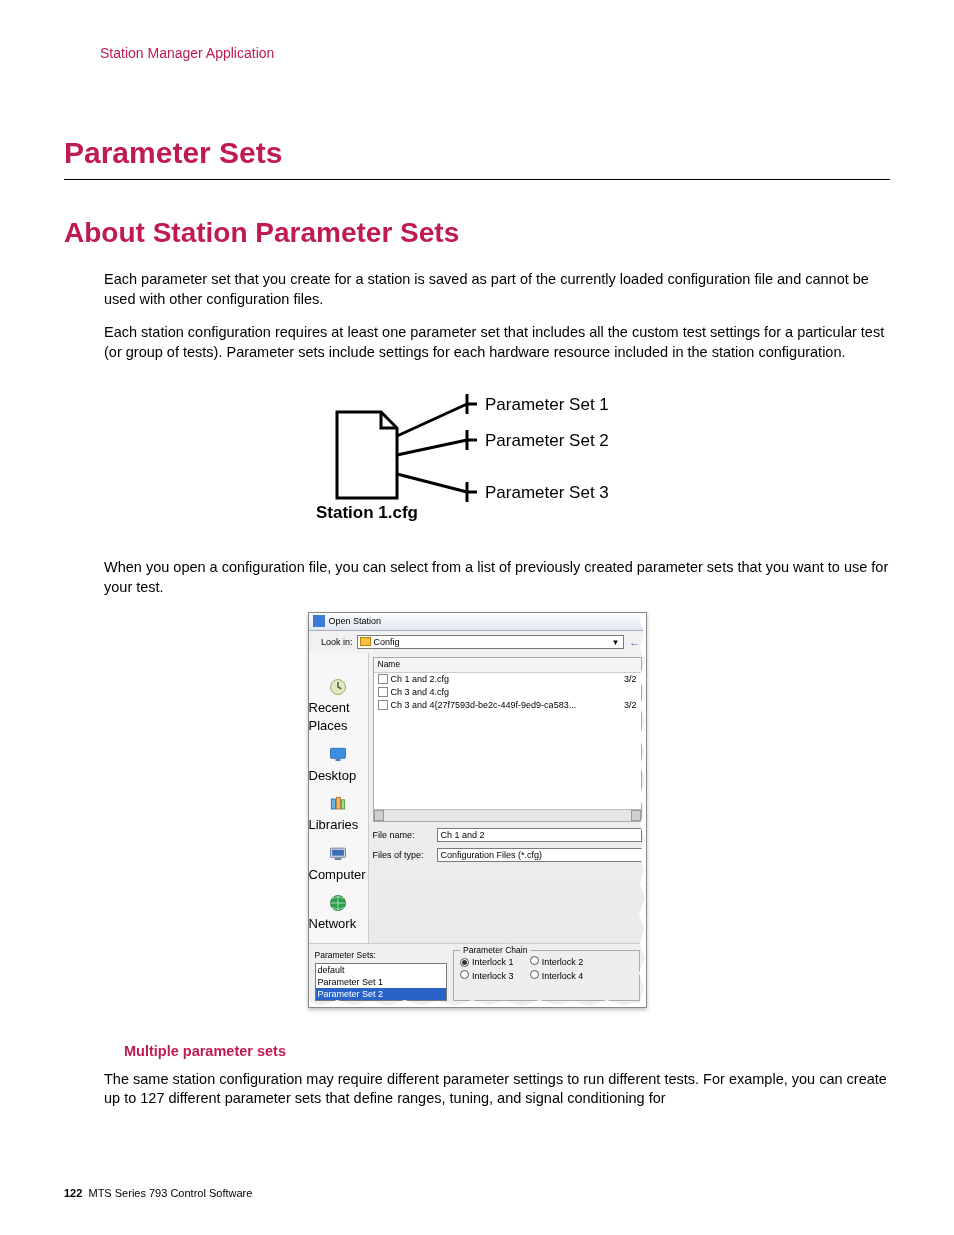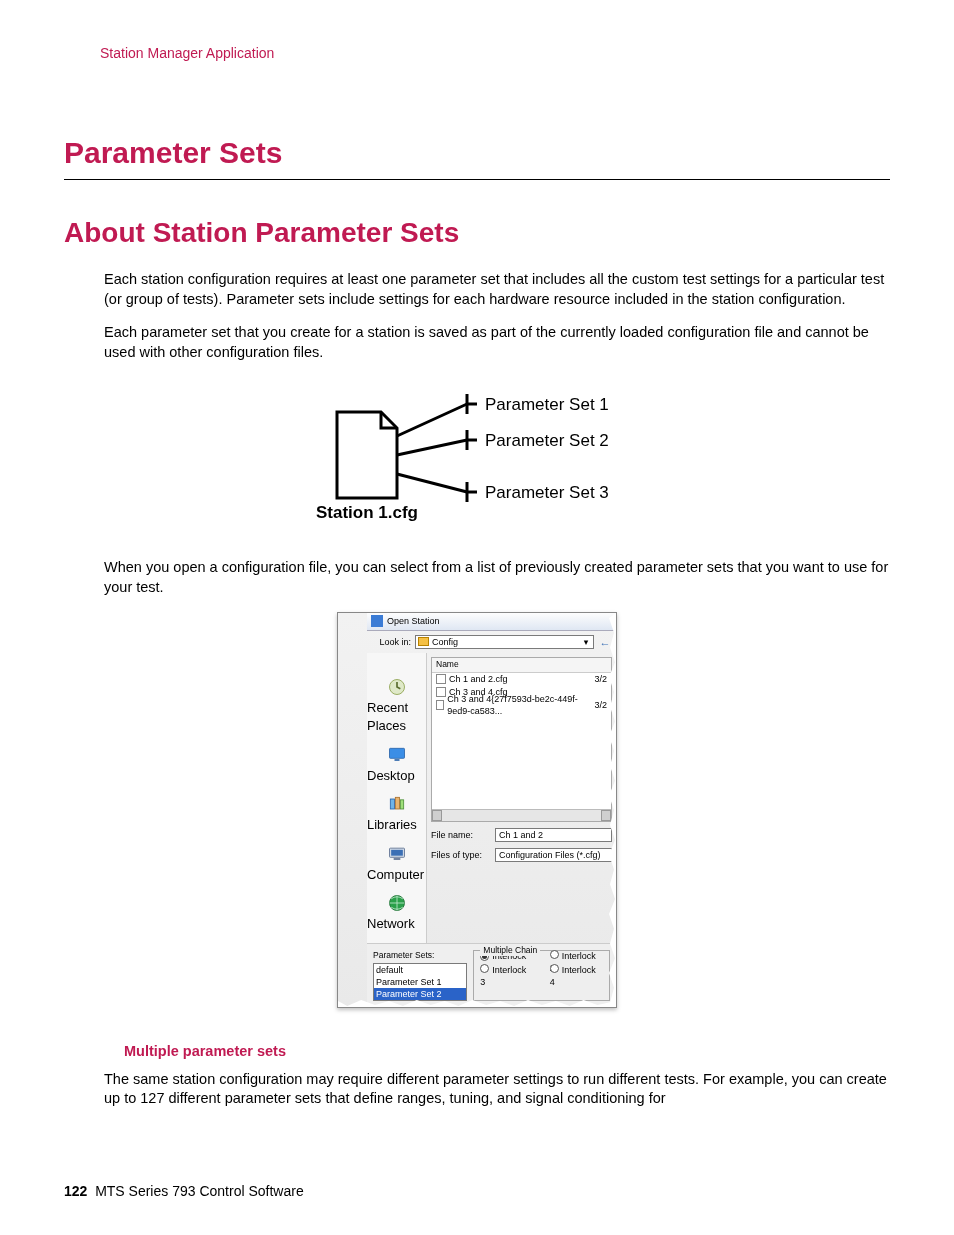--- a/index.html
+++ b/index.html
@@ -39,41 +39,40 @@
   .caption-title {
     color: #c01a52;
     font-weight: bold;
     margin: 34px 0 8px 60px;
     font-size: 14.5px;
   }
   .footer {
     position: absolute;
     left: 64px;
     bottom: 34px;
-    font-size: 14px;
+    font-size: 11px;
   }
   .footer .pnum { font-weight: bold; }
 
   
   .diagram { position: relative; width: 340px; height: 140px; }
   .diagram text { font-family: Arial, Helvetica, sans-serif; }
   .ps-label { font-size: 17px; }
   .cfg-label { font-size: 17px; font-weight: bold; }
 
   
   .dlg-outer { display:flex; justify-content:center; margin-bottom: 10px; }
   .dlg {
-    width: 280px;
+    width: 339px;
     background: linear-gradient(#f2f2f2,#e9e9e9);
     border: 1px solid #888;
     font-size: 9px;
     color: #000;
     position: relative;
     box-shadow: 0 2px 4px rgba(0,0,0,0.25);
-    padding-left: 29px;
   }
   .titlebar {
     background: linear-gradient(#fdfdfd,#dfe7f3);
     height: 18px;
     display:flex;
     align-items:center;
     padding: 0 4px;
     border-bottom:1px solid #aab;
   }
   .titlebar .ticon { width:12px; height:12px; background:#3a7bd5; margin-right:4px; display:inline-block; }
@@ -145,22 +144,22 @@
 </head>
 <body>
 
 <div class="page">
   <div class="running-head">Station Manager Application</div>
 
   <h1 class="section-title">Parameter Sets</h1>
 
   <h2 class="subsection-title">About Station Parameter Sets</h2>
 
+  <p class="body-text">Each parameter set that you create for a station is saved as part of the currently loaded configuration file and cannot be used with other configuration files.</p>
   <p class="body-text">Each station configuration requires at least one parameter set that includes all the custom test settings for a particular test (or group of tests). Parameter sets include settings for each hardware resource included in the station configuration.</p>
-  <p class="body-text">Each parameter set that you create for a station is saved as part of the currently loaded configuration file and cannot be used with other configuration files.</p>
 
   <div class="fig-center">
     <svg class="diagram" width="340" height="140" viewBox="0 0 340 140">
 
       <path d="M 30 24 L 30 110 L 90 110 L 90 40 L 74 24 L 30 24 Z" fill="#fff" stroke="#000" stroke-width="3"></path>
       <path d="M 74 24 L 74 40 L 90 40" fill="none" stroke="#000" stroke-width="3"></path>
       <text class="cfg-label" x="60" y="130" text-anchor="middle">Station 1.cfg</text>
 
       <line x1="90" y1="48" x2="160" y2="16" stroke="#000" stroke-width="3"></line>
       <line x1="90" y1="67" x2="160" y2="52" stroke="#000" stroke-width="3"></line>
@@ -281,21 +280,21 @@
       <div class="dlg-bottom">
         <div class="psets">
           <div class="lbl">Parameter Sets:</div>
           <div class="listbox">
             <div>default</div>
             <div>Parameter Set 1</div>
             <div class="sel">Parameter Set 2</div>
           </div>
         </div>
         <div class="ichain">
-          <div class="legend">Multiple Chain</div>
+          <div class="legend">Parameter Chain</div>
           <div class="row">
             <span><span class="radio sel"></span><span>Interlock 1</span></span>
             <span><span class="radio"></span><span>Interlock 2</span></span>
           </div>
           <div class="row">
             <span><span class="radio"></span><span>Interlock 3</span></span>
             <span><span class="radio"></span><span>Interlock 4</span></span>
           </div>
         </div>
       </div>

